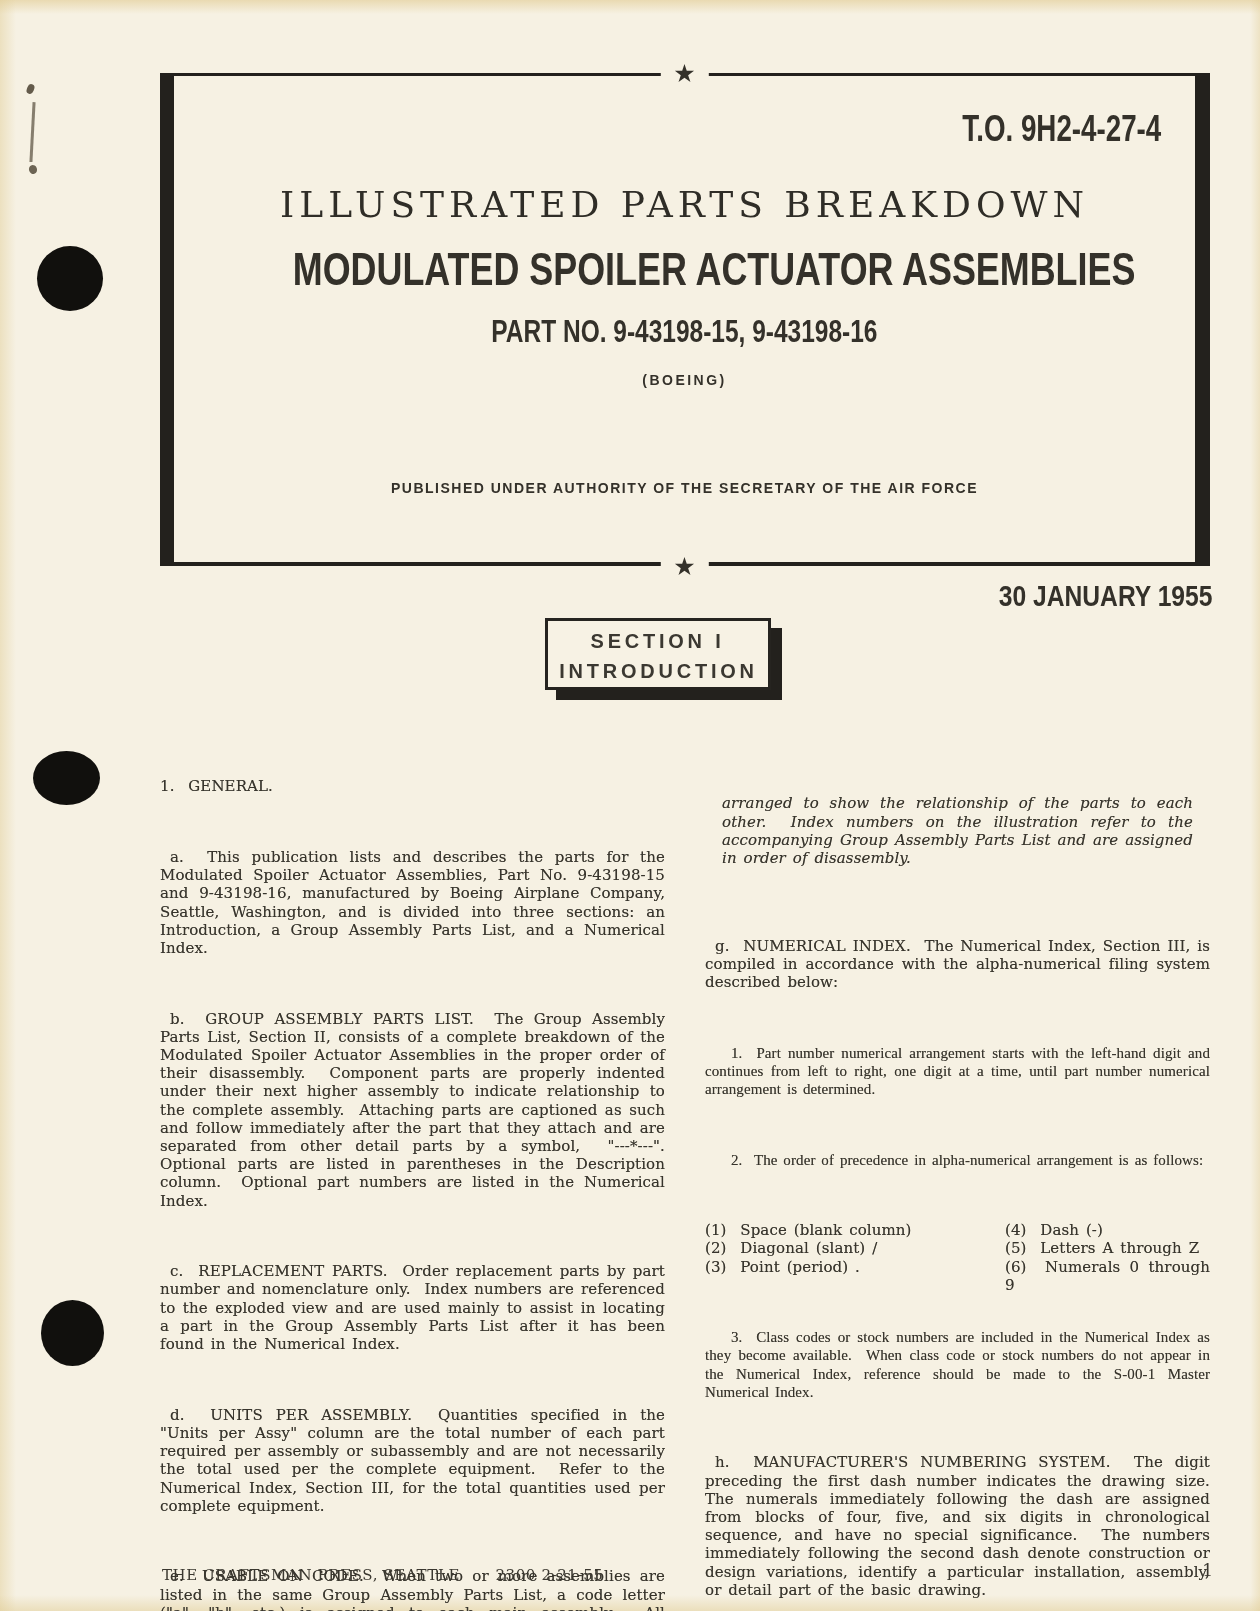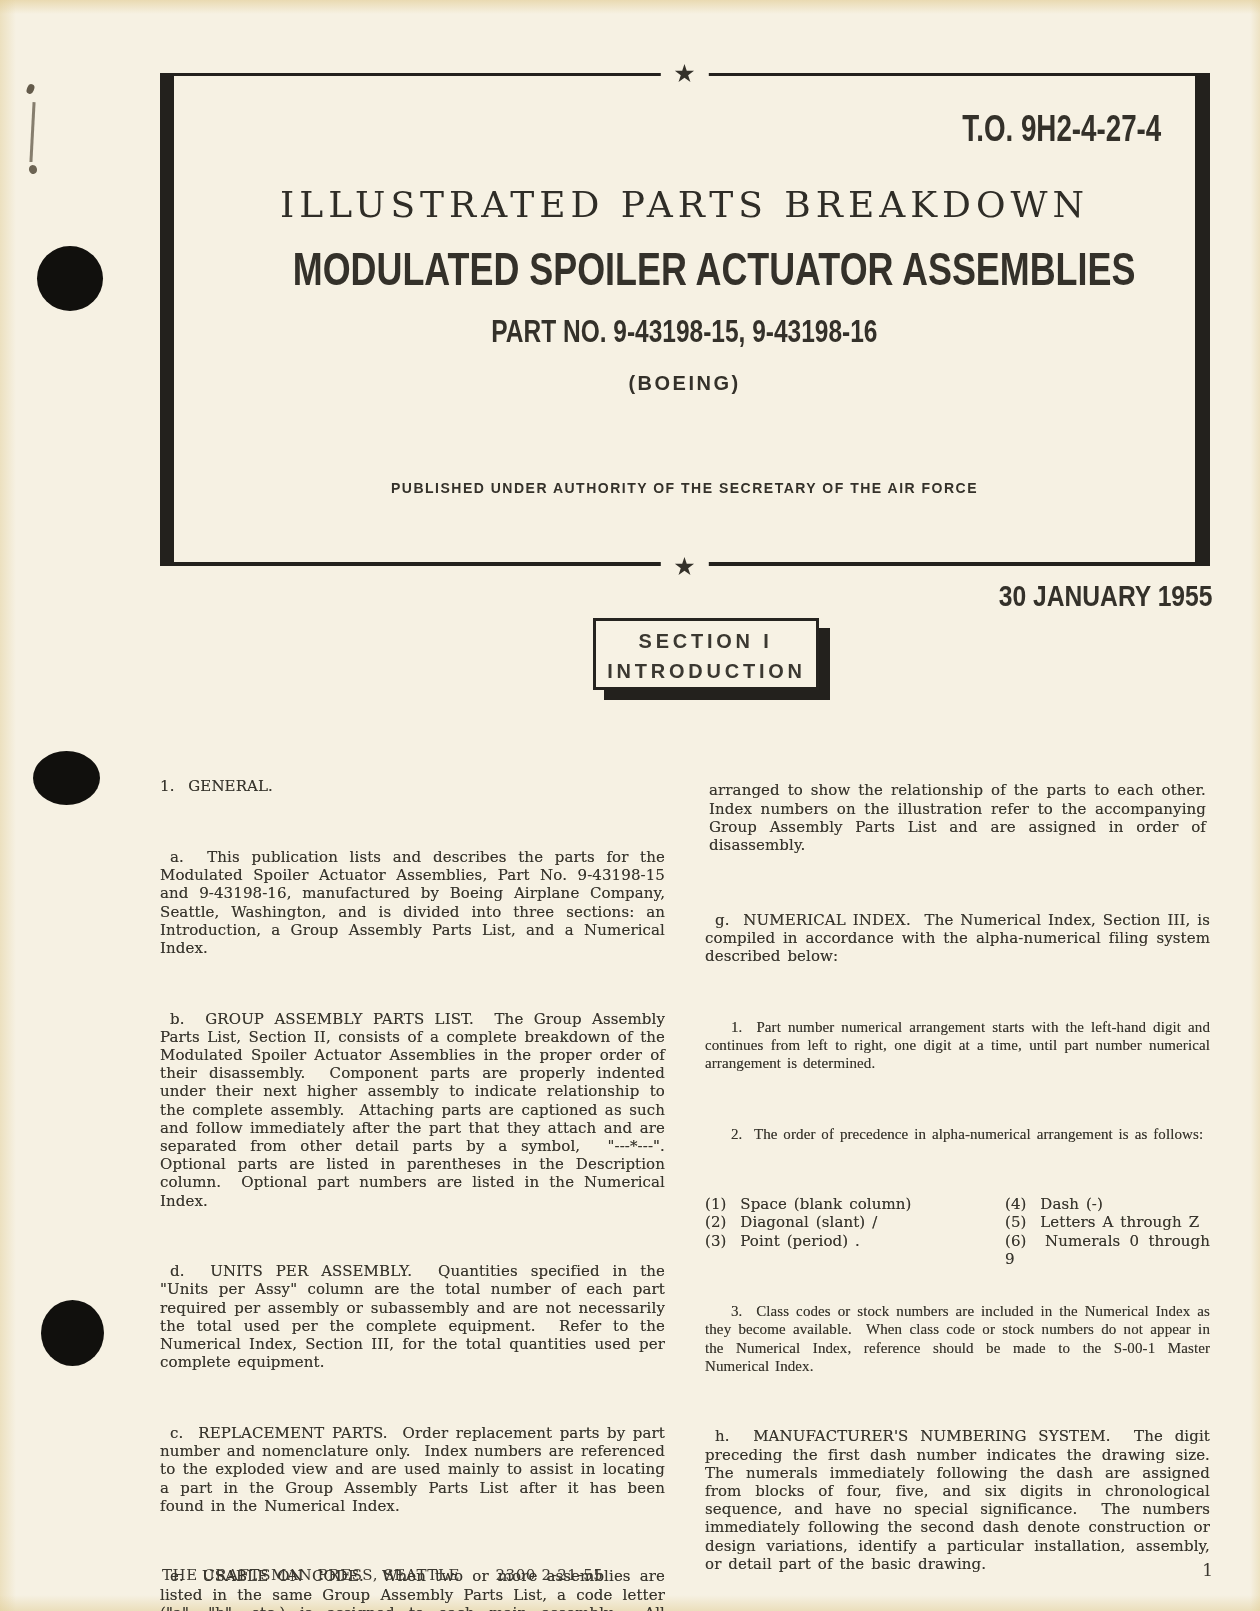--- a/index.html
+++ b/index.html
@@ -46,45 +46,45 @@
     color:#34312a; background:#f6f1e3; padding:0 13px;
   }
   #star-top { top:-15px; }
   #star-bottom { bottom:-17px; }
   .frame-row { position:absolute; left:0; right:0; text-align:center; }
   #to-number   { position:absolute; top:34px; right:34px; font-size:37px; line-height:1; }
   #doc-type    { top:108px; font-family:"DejaVu Serif", serif; font-size:36px; letter-spacing:5px;
                  color:#2f2d27; font-weight:500; }
   #main-title  { top:170px; font-size:46px; line-height:1; }
   #part-number { top:240px; font-size:31px; line-height:1; }
-  #manufacturer{ top:296px; font-size:20px; letter-spacing:2.5px; }
+  #manufacturer{ top:296px; font-size:14px; letter-spacing:2.5px; }
   #authority   { top:404px; font-size:14px; letter-spacing:1.5px; }
 
   
   #date-line { position:absolute; top:582px; right:48px; font-size:29px; line-height:1; }
 
   
   #section-box {
-    position:absolute; left:593px; top:618px; width:226px; height:72px; box-sizing:border-box;
+    position:absolute; left:545px; top:618px; width:226px; height:72px; box-sizing:border-box;
     background:#f7f2e4; border:3px solid #262420;
     box-shadow:11px 10px 0 0 #23211d;
     text-align:center; padding-top:5px;
   }
   #section-box .ln { font-size:21px; line-height:30px; letter-spacing:4px; color:#3b3831; }
 
   
   #columns { position:absolute; left:160px; top:741px; width:1050px; display:flex; gap:40px; }
   .col {
     width:505px; font-size:15px; line-height:18.2px; color:#37342c;
     text-align:justify; letter-spacing:.1px; word-spacing:2px; white-space:pre-wrap;
     text-shadow:0 0 .4px rgba(55,52,44,.55);
   }
   .col .hd  { margin:0; }
   .col .p   { margin:16px 0 0; text-indent:10px; }
-  .col .p0  { margin:4px; text-indent:0; }
+  .col .p0  { margin:17px; text-indent:0;font-style:italic; }
   .col .num { text-indent:26px;font-family:Liberation Serif, serif; }
   .prec { display:grid; grid-auto-flow:column; grid-template-rows:repeat(3,18.2px);
           grid-template-columns:300px 1fr; margin-top:16px; white-space:pre-wrap; }
 
   
   #footer { position:absolute; left:162px; top:1566px; font-size:15px; letter-spacing:.6px; color:#3a372f; }
   #footer .job  { margin-left:30px; }
   #footer .pdate{ }
   #page-number { position:absolute; right:47px; top:1560px; font-size:17px; color:#3a372f; }
 </style>
@@ -131,22 +131,22 @@
   <div class="ln gothic">
     <span class="cx" style="--sx:.95">INTRODUCTION</span>
   </div>
 </div>
 
 <div id="columns">
   <div class="col">
     <div class="hd">1.  GENERAL.</div>
     <div class="p">a.  This publication lists and describes the parts for the Modulated Spoiler Actuator Assemblies, Part No. 9-43198-15 and 9-43198-16, manufactured by Boeing Airplane Company, Seattle, Washington, and is divided into three sections: an Introduction, a Group Assembly Parts List, and a Numerical Index.</div>
     <div class="p">b.  GROUP ASSEMBLY PARTS LIST.  The Group Assembly Parts List, Section II, consists of a complete breakdown of the Modulated Spoiler Actuator Assemblies in the proper order of their disassembly.  Component parts are properly indented under their next higher assembly to indicate relationship to the complete assembly.  Attaching parts are captioned as such and follow immediately after the part that they attach and are separated from other detail parts by a symbol,  "---*---".  Optional parts are listed in parentheses in the Description column.  Optional part numbers are listed in the Numerical Index.</div>
+    <div class="p">c.  REPLACEMENT PARTS.  Order replacement parts by part number and nomenclature only.  Index numbers are referenced to the exploded view and are used mainly to assist in locating a part in the Group Assembly Parts List after it has been found in the Numerical Index.</div>
     <div class="p">d.  UNITS PER ASSEMBLY.  Quantities specified in the "Units per Assy" column are the total number of each part required per assembly or subassembly and are not necessarily the total used per the complete equipment.  Refer to the Numerical Index, Section III, for the total quantities used per complete equipment.</div>
-    <div class="p">c.  REPLACEMENT PARTS.  Order replacement parts by part number and nomenclature only.  Index numbers are referenced to the exploded view and are used mainly to assist in locating a part in the Group Assembly Parts List after it has been found in the Numerical Index.</div>
     <div class="p">e.  USABLE ON CODE.  When two or more assemblies are listed in the same Group Assembly Parts List, a code letter ("a", "b", etc.) is assigned to each main assembly.  All subcomponents that are peculiar to a particular assembly are identified by the same code letter as the main assembly.  If parts are common to all assemblies, the "Usable on Code" column is left blank.  An explanation of the coding used in each Group Assembly Parts List appears at the end of the list.</div>
     
   </div>
   <div class="col">
     <div class="p0">arranged to show the relationship of the parts to each other.  Index numbers on the illustration refer to the accompanying Group Assembly Parts List and are assigned in order of disassembly.</div>
     <div class="p">g.  NUMERICAL INDEX.  The Numerical Index, Section III, is compiled in accordance with the alpha-numerical filing system described below:</div>
     <div class="p num">1.  Part number numerical arrangement starts with the left-hand digit and continues from left to right, one digit at a time, until part number numerical arrangement is determined.</div>
     <div class="p num">2.  The order of precedence in alpha-numerical arrangement is as follows:</div>
     <div class="prec">
       <div>(1)  Space (blank column)</div>

